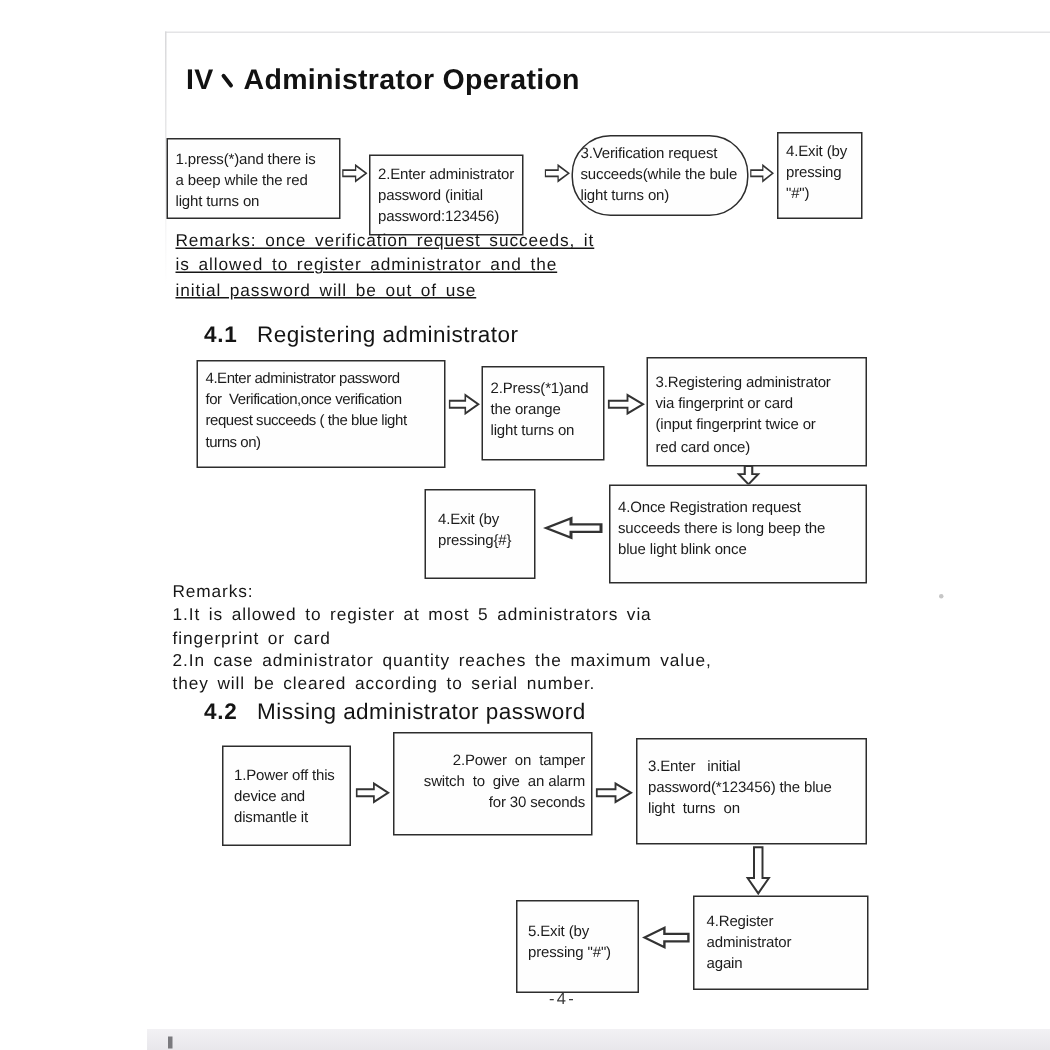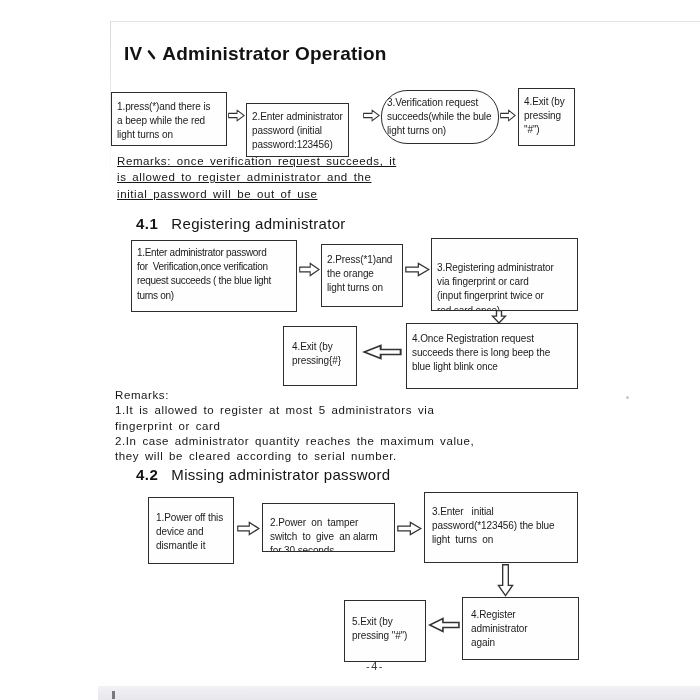--- a/index.html
+++ b/index.html
@@ -46,30 +46,30 @@
   #fa2{left:363px;top:109px;width:17px;height:13px;}
   #ft3{left:381px;top:90px;width:118px;height:54px;padding-top:5px;border-radius:26px;}
   #fa3{left:500px;top:109px;width:16px;height:13px;}
   #ft4{left:518px;top:88px;width:57px;height:58px;padding-top:6px;}
 
   
   #fb1{left:131px;top:240px;width:166px;height:72px;letter-spacing:-0.3px;padding-top:5px;}
   #fba1{left:299px;top:262px;width:21px;height:15px;}
   #fb2{left:321px;top:244px;width:82px;height:63px;padding-top:8px;}
   #fba2{left:405px;top:262px;width:25px;height:15px;}
-  #fb3{left:431px;top:238px;width:147px;height:73px;padding-top:22px;}
+  #fb3{left:431px;top:238px;width:147px;height:73px;padding-top:10px;}
   #fbad{left:491px;top:310px;width:16px;height:14px;}
   #fb4{left:406px;top:323px;width:172px;height:66px;padding-top:8px;}
   #fbal{left:362px;top:344px;width:40px;height:16px;}
   #fb5{left:283px;top:326px;width:74px;height:60px;padding-top:13px;padding-left:8px;}
 
   
   #fc1{left:148px;top:497px;width:86px;height:67px;padding-top:13px;padding-left:7px;}
   #fca1{left:237px;top:521px;width:23px;height:15px;}
-  #fc2{left:262px;top:503px;width:133px;height:49px;padding-top:12px;padding-left:7px;}
+  #fc2{left:262px;top:488px;width:133px;height:69px;padding-top:12px;padding-left:7px;text-align:right;}
   #fca2{left:397px;top:521px;width:25px;height:15px;}
   #fc3{left:424px;top:492px;width:154px;height:71px;padding-top:12px;padding-left:7px;}
   #fcad{left:497px;top:564px;width:17px;height:33px;}
   #fc4{left:462px;top:597px;width:117px;height:63px;padding-top:10px;padding-left:8px;}
   #fcal{left:428px;top:617px;width:32px;height:16px;}
   #fc5{left:344px;top:600px;width:82px;height:62px;padding-top:14px;padding-left:7px;}
 
   
   #pgnum{position:absolute;left:366px;top:660px;font-size:11px;letter-spacing:1.5px;color:#3a3a3a;}
 </style>
@@ -107,21 +107,21 @@
 <div class="fbox" id="ft4">4.Exit (by
 pressing
 "#")</div>
 
 <div class="remarks" id="rem1">Remarks: once verification request succeeds, it
 is allowed to register administrator and the
 initial password will be out of use</div>
 
 <div class="sec-head" id="h41"><span class="sec-num">4.1</span><span class="sec-label">Registering administrator</span></div>
 
-<div class="fbox" id="fb1">1.Enter administrator password
+<div class="fbox" id="fb1">4.Enter administrator password
 for  Verification,once verification
 request succeeds ( the blue light
 turns on)</div>
 <svg class="arrow" id="fba1" viewBox="0 0 30 16" preserveAspectRatio="none">
     <polygon points="1,5.5 16,5.5 16,1.5 28.5,8 16,14.5 16,10.5 1,10.5" fill="#fff" stroke="#333" stroke-width="1.5"></polygon>
   </svg>
 <div class="fbox" id="fb2">2.Press(*1)and
 the orange
 light turns on</div>
 <svg class="arrow" id="fba2" viewBox="0 0 30 16" preserveAspectRatio="none">

